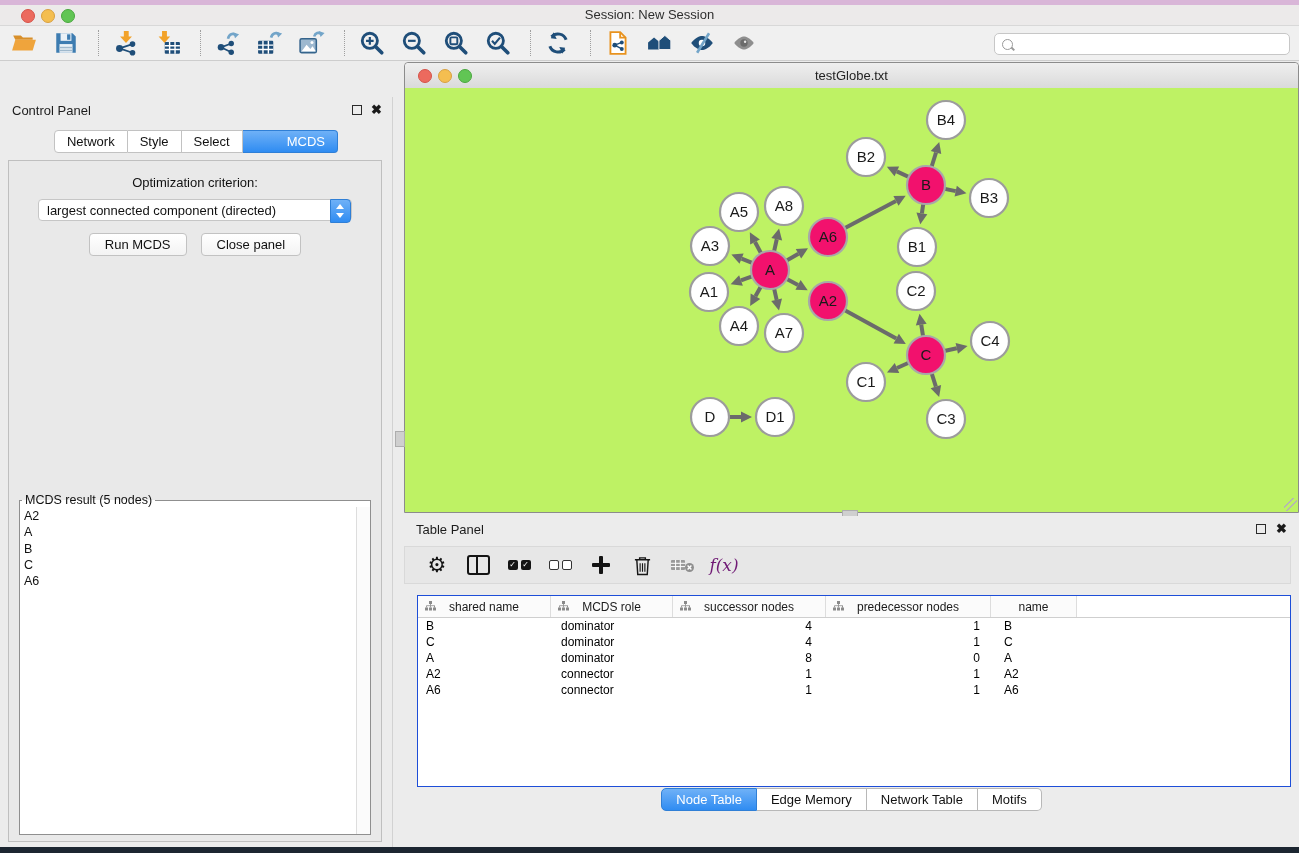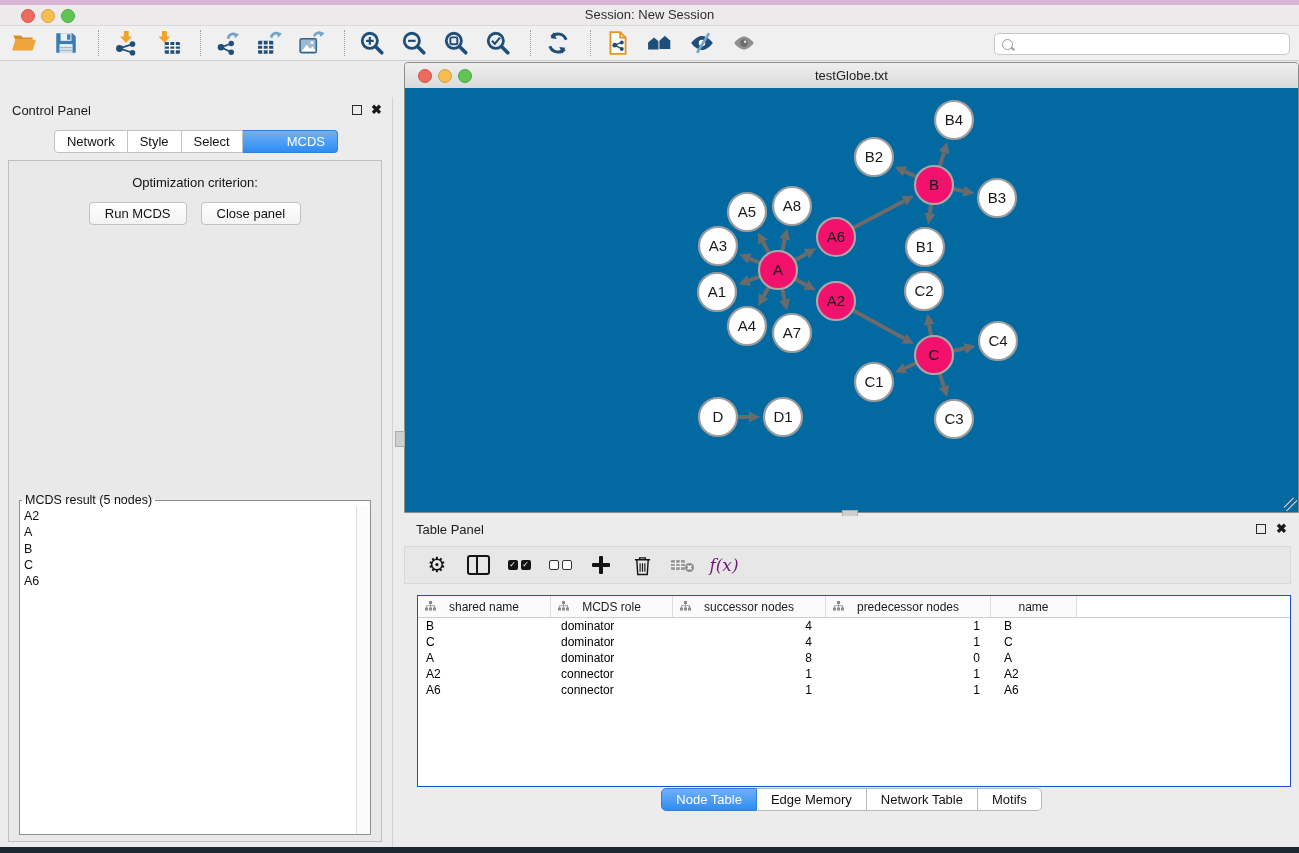--- a/index.html
+++ b/index.html
@@ -52,21 +52,21 @@
   .result-fieldset legend{font-size:12.5px;padding:0 3px;margin-left:2px;color:#111;}
   .result-list{position:absolute;left:0;top:0;right:14px;bottom:0;padding:1px 0 0 4px;overflow:hidden;}
   .result-list div{font-size:12.5px;line-height:16.3px;color:#111;}
   .result-scroll{position:absolute;right:0;top:0;bottom:0;width:13px;background:#FBFBFB;border-left:1px solid #DDD;}
 
   
   .net-window{position:absolute;left:404px;top:62px;width:895px;height:451px;border:1px solid #8C8C8C;background:#fff;box-sizing:border-box;border-radius:4px 4px 0 0;}
   .nw-titlebar{position:absolute;left:0;top:0;right:0;height:25px;background:linear-gradient(#EFEFEF,#DADADA);border-bottom:1px solid #B3B3B3;border-radius:4px 4px 0 0;}
   .nw-titlebar .tl.red{left:13px;top:6px;} .nw-titlebar .tl.yellow{left:33px;top:6px;} .nw-titlebar .tl.green{left:53px;top:6px;}
   .nw-title{position:absolute;left:0;right:0;top:5px;text-align:center;font-size:13px;color:#222;}
-  .nw-canvas{position:absolute;left:0;top:25px;right:0;bottom:0;background:#0369a1;overflow:hidden;padding-left:8px;}
+  .nw-canvas{position:absolute;left:0;top:25px;right:0;bottom:0;background:#bef264;overflow:hidden;}
   .resize-grip{position:absolute;right:1px;bottom:1px;width:13px;height:13px;background:
     linear-gradient(135deg,transparent 0 6px,#B5B5B5 6px 7.5px,transparent 7.5px 10px,#B5B5B5 10px 11.5px,transparent 11.5px);}
   .split-h{position:absolute;left:395px;top:431px;width:8px;height:14px;background:#CFCFCF;border:1px solid #ADADAD;}
   .split-v{position:absolute;left:842px;top:510px;width:14px;height:8px;background:#CFCFCF;border:1px solid #ADADAD;}
 
   
   .table-panel{position:absolute;left:404px;top:516px;width:895px;height:303px;background:#ECECEC;}
   .table-panel .ph-float{right:33px;} .table-panel .ph-close{right:12px;}
   .tp-toolbar{position:absolute;left:0;right:8px;top:30px;height:38px;background:#E7E7E7;border:1px solid #D9D9D9;display:flex;align-items:center;padding-left:20px;box-sizing:border-box;}
   .tp-ic{margin-right:17px;display:flex;align-items:center;justify-content:center;width:24px;height:24px;}
@@ -265,20 +265,27 @@
       <div class="ph-close">✖</div>
     </div>
     <div class="cp-tabs">
       <div class="tab">Network</div>
       <div class="tab">Style</div>
       <div class="tab">Select</div>
       <div class="tab active">MCDS</div>
     </div>
     <div class="cp-box">
       <div class="opt-label">Optimization criterion:</div>
+      <div class="criterion-select">
+        <div class="sel-label">largest connected component (directed)</div>
+        <div class="sel-stepper">
+            <div class="up"></div>
+            <div class="dn"></div>
+          </div>
+      </div>
       <div class="cp-buttons">
         <div class="btn">Run MCDS</div>
         <div class="btn">Close panel</div>
       </div>
       <fieldset class="result-fieldset">
         <legend>MCDS result (5 nodes)</legend>
         <div class="result-list">
           <div>A2</div>
           <div>A</div>
           <div>B</div>

